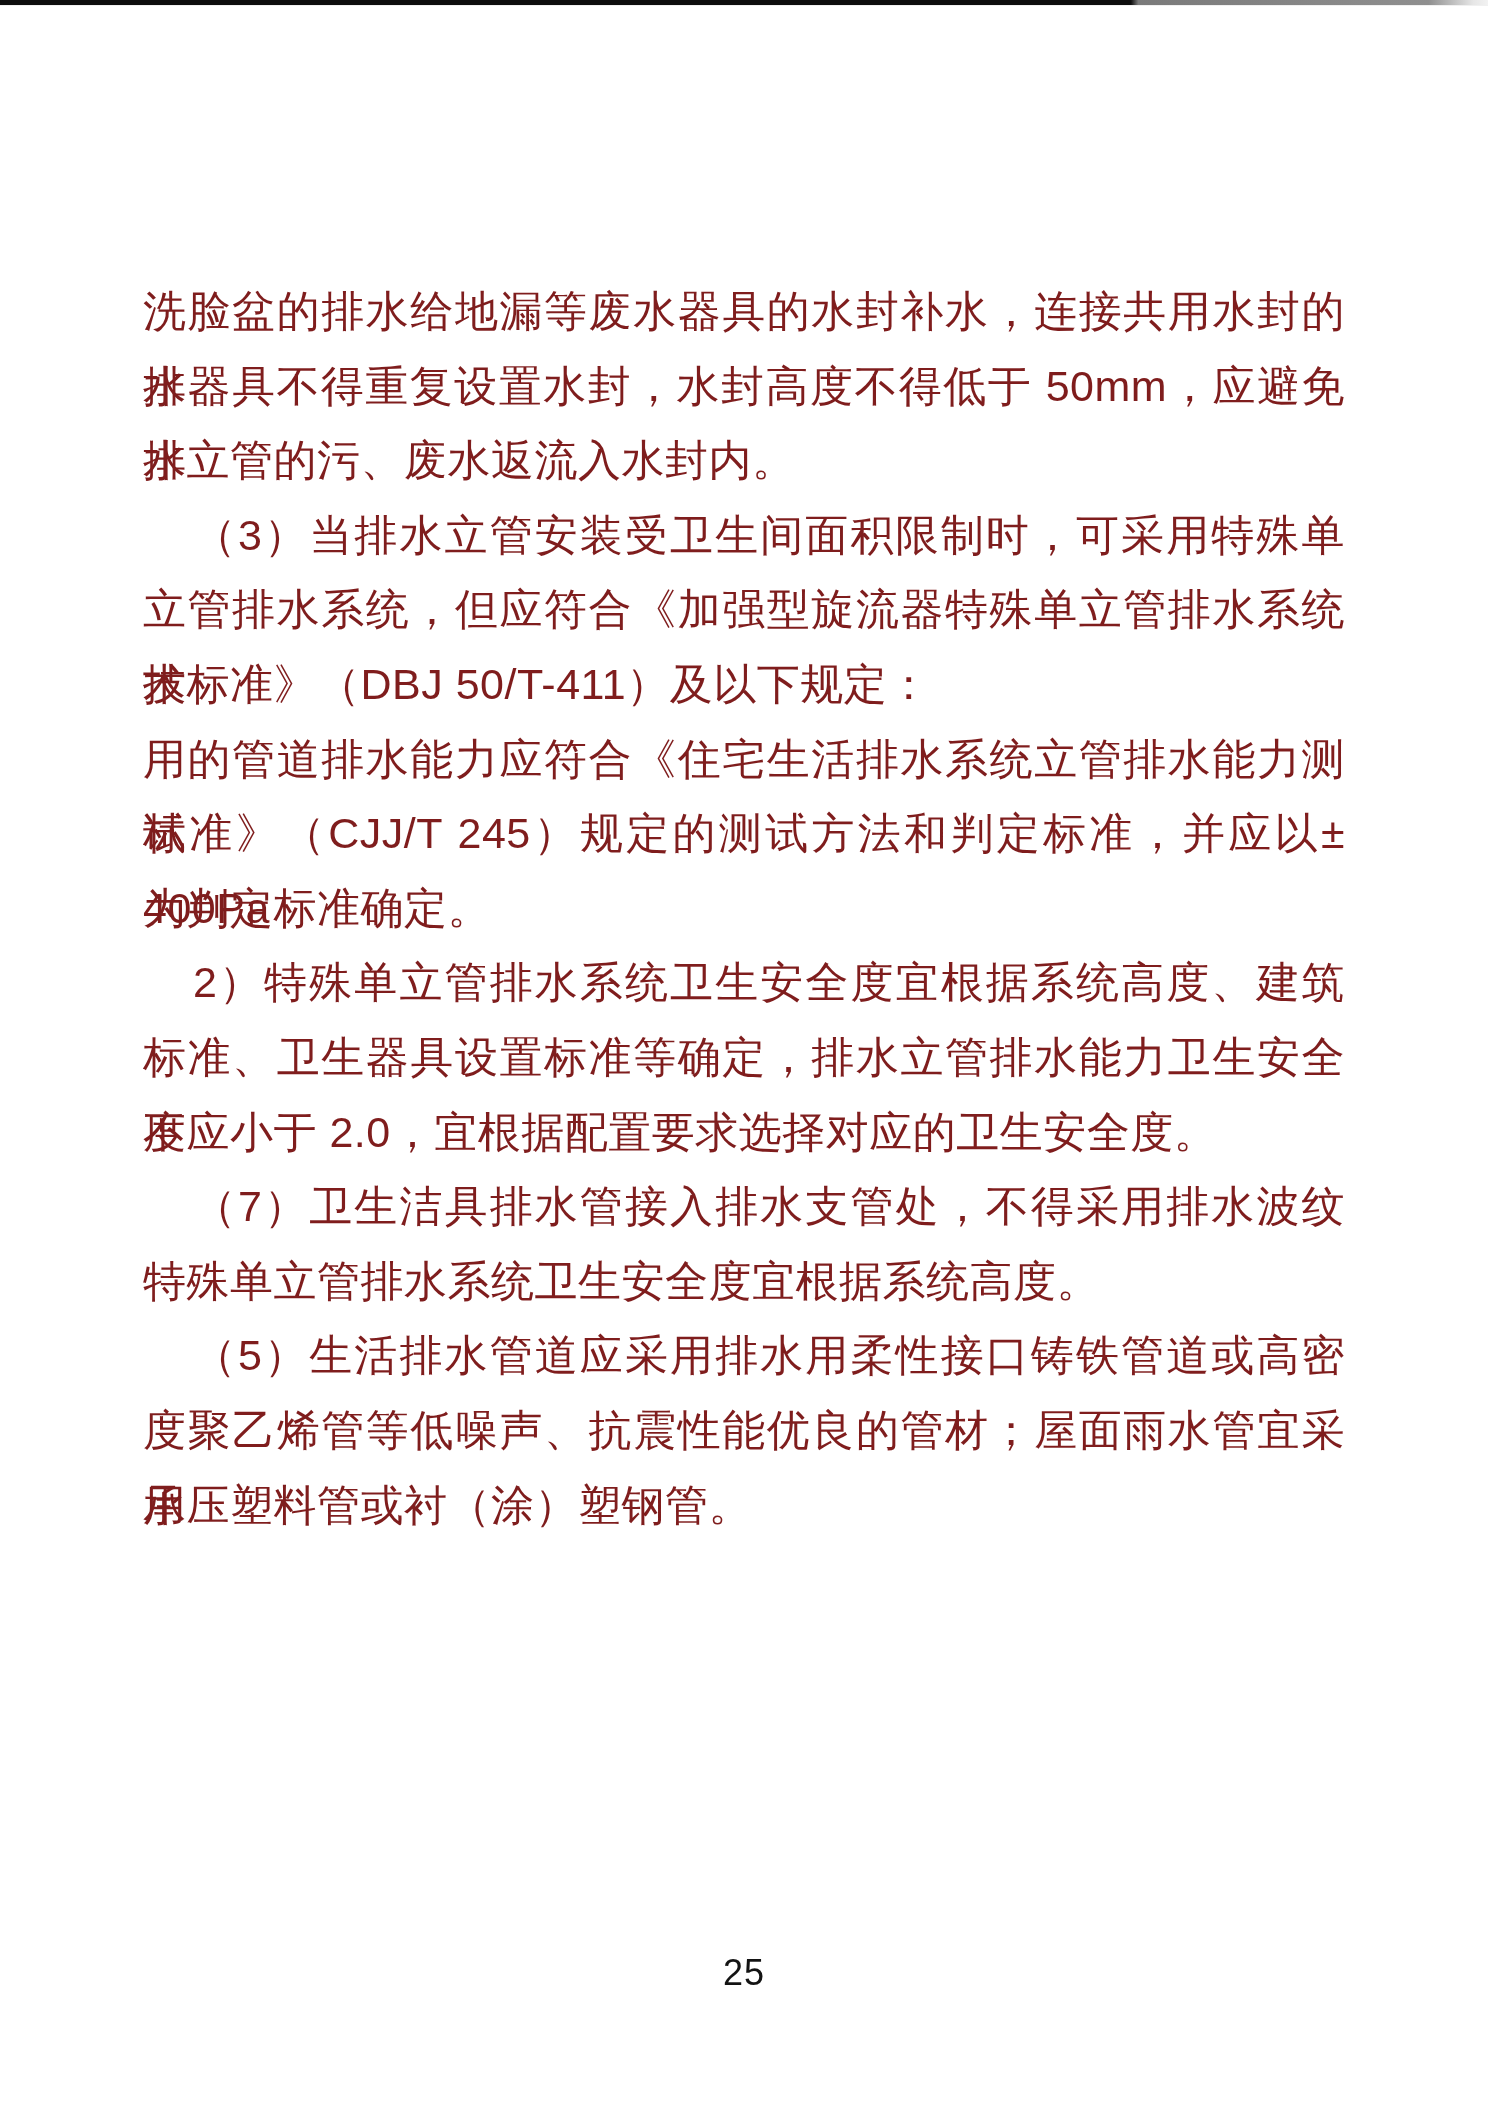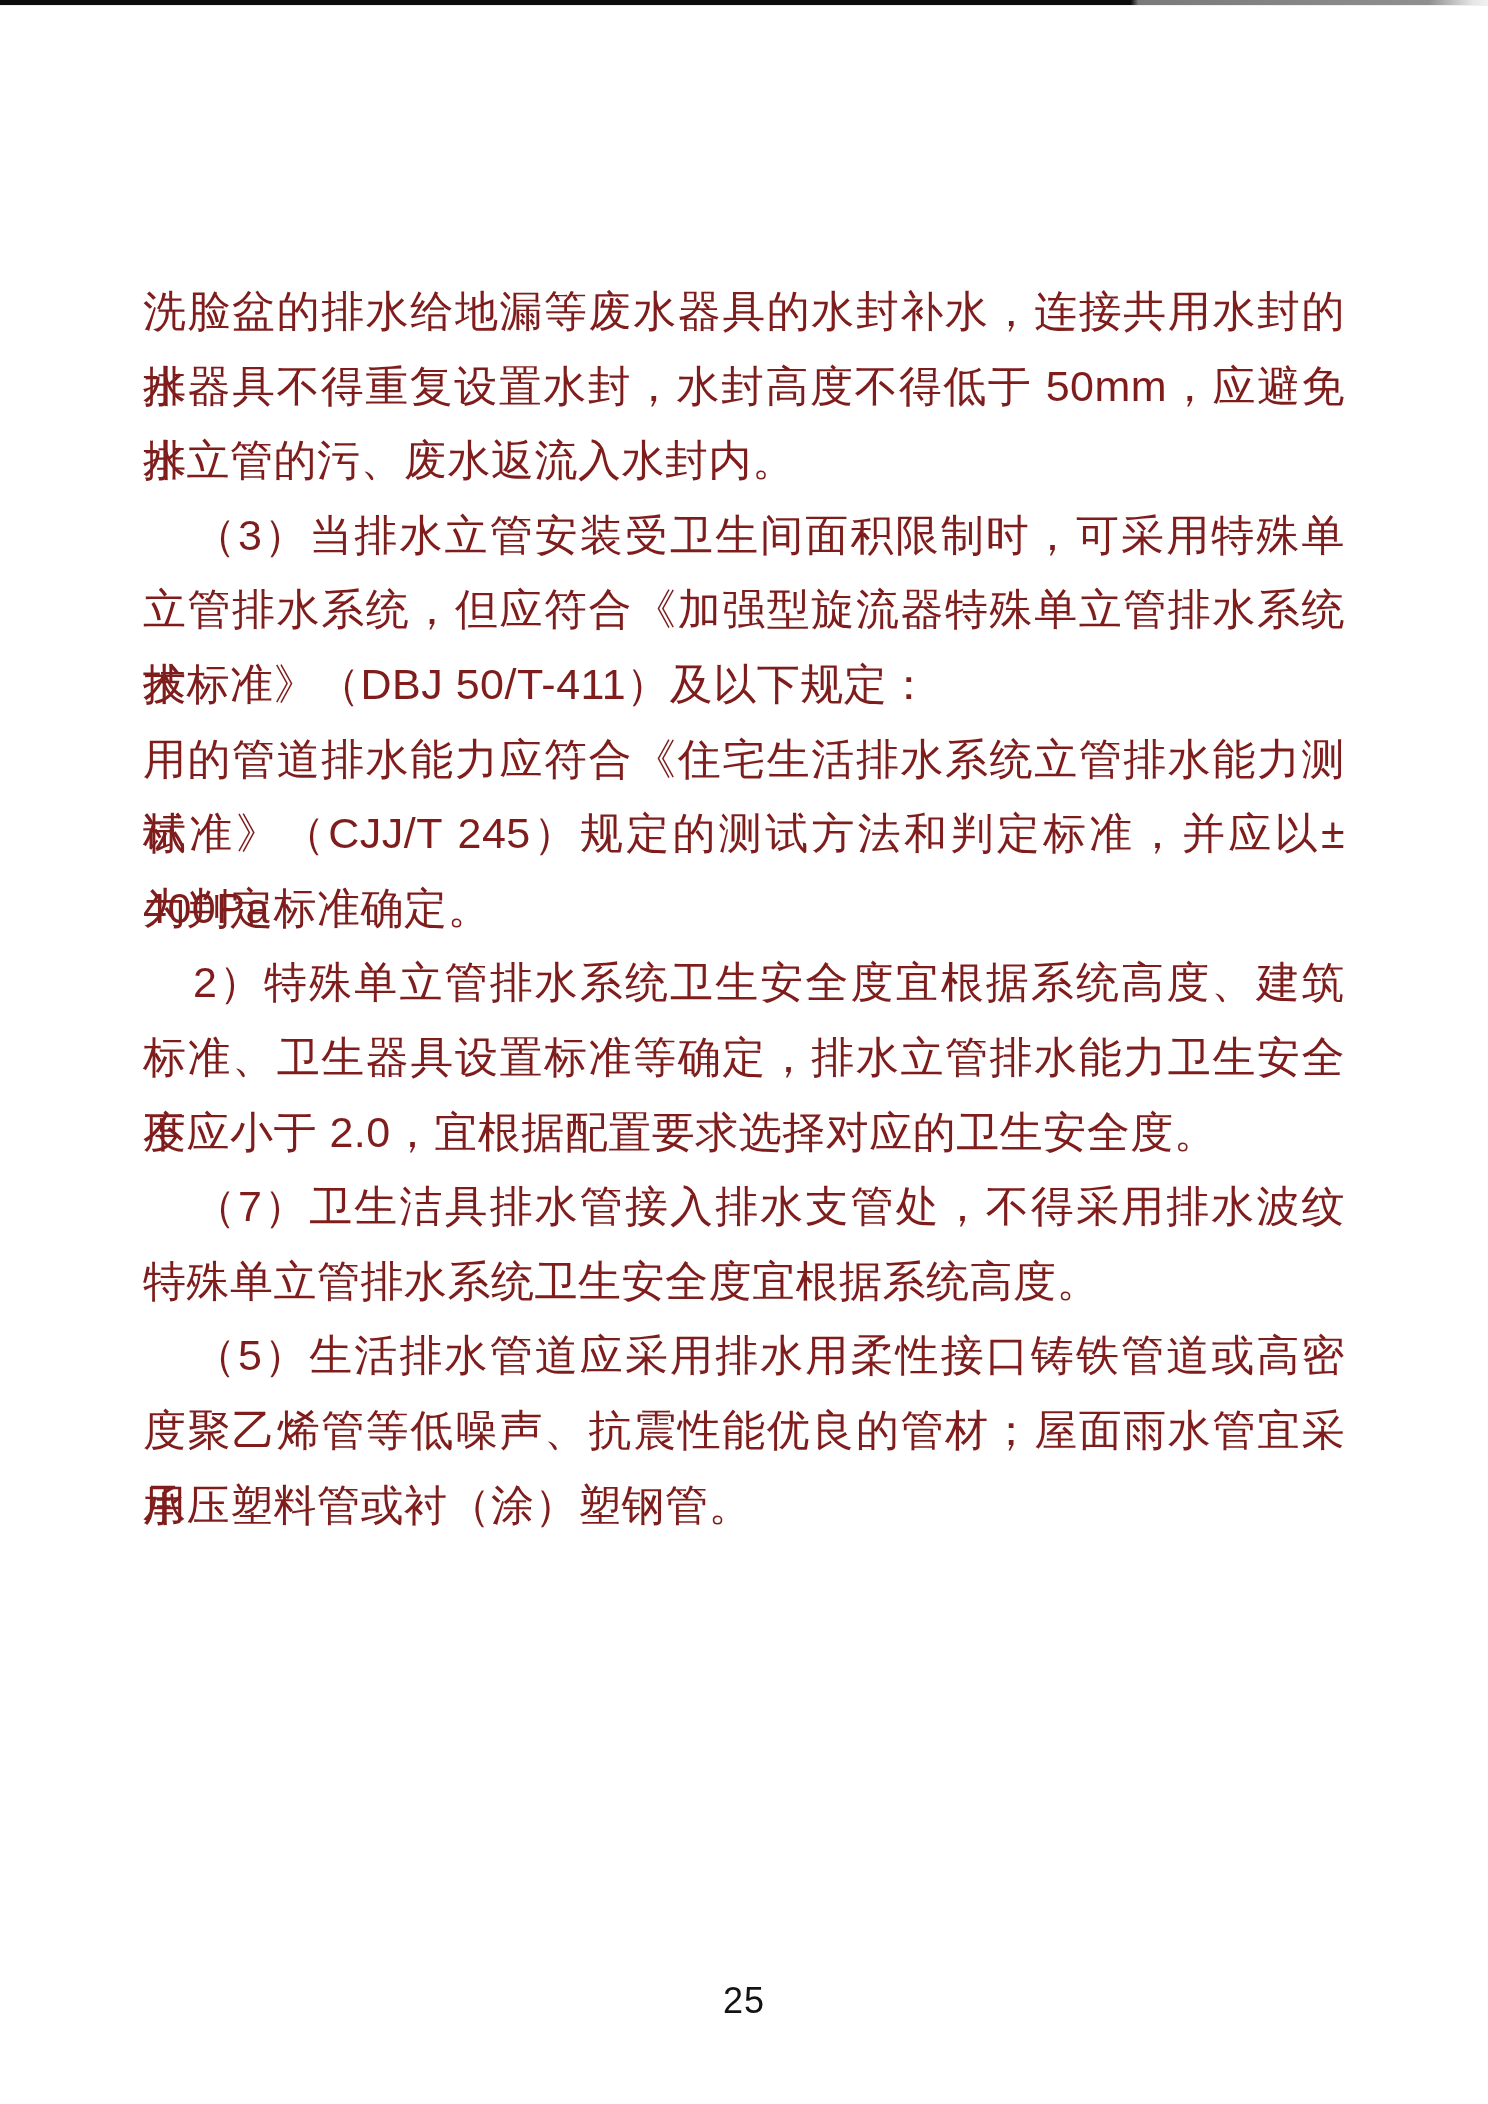--- a/index.html
+++ b/index.html
@@ -53,21 +53,20 @@
   }
   .ln.i {
     text-indent: 50px;
   }
   .page-number-wrap {
     position: absolute;
     top: 1952px;
     left: 0;
     width: 1488px;
     text-align: center;
-    margin-top: 28px;
   }
   .page-number {
     font-size: 36px;
     color: #131313;
     letter-spacing: 1px;
   }
 </style>
 </head>
 <body>
 

